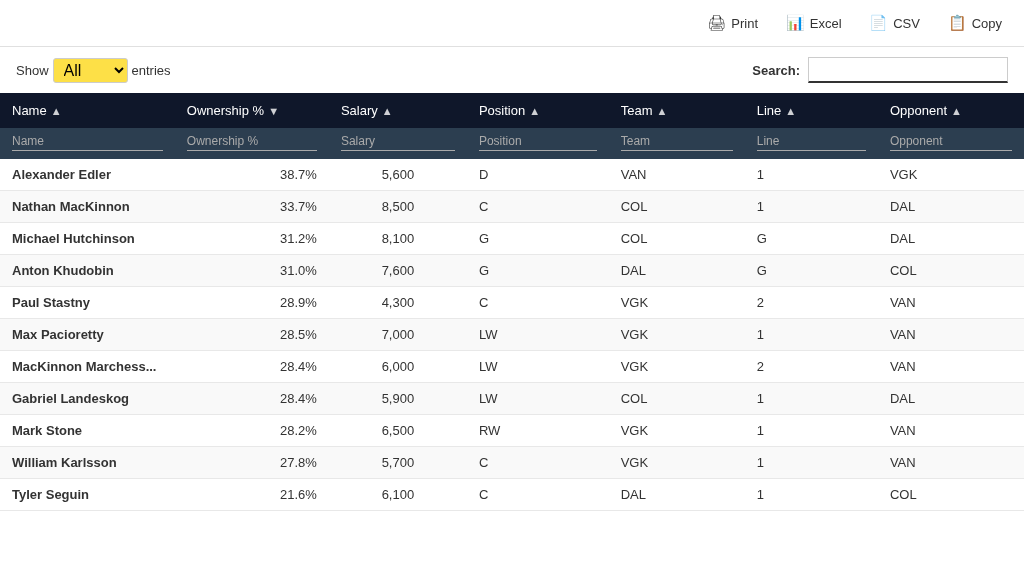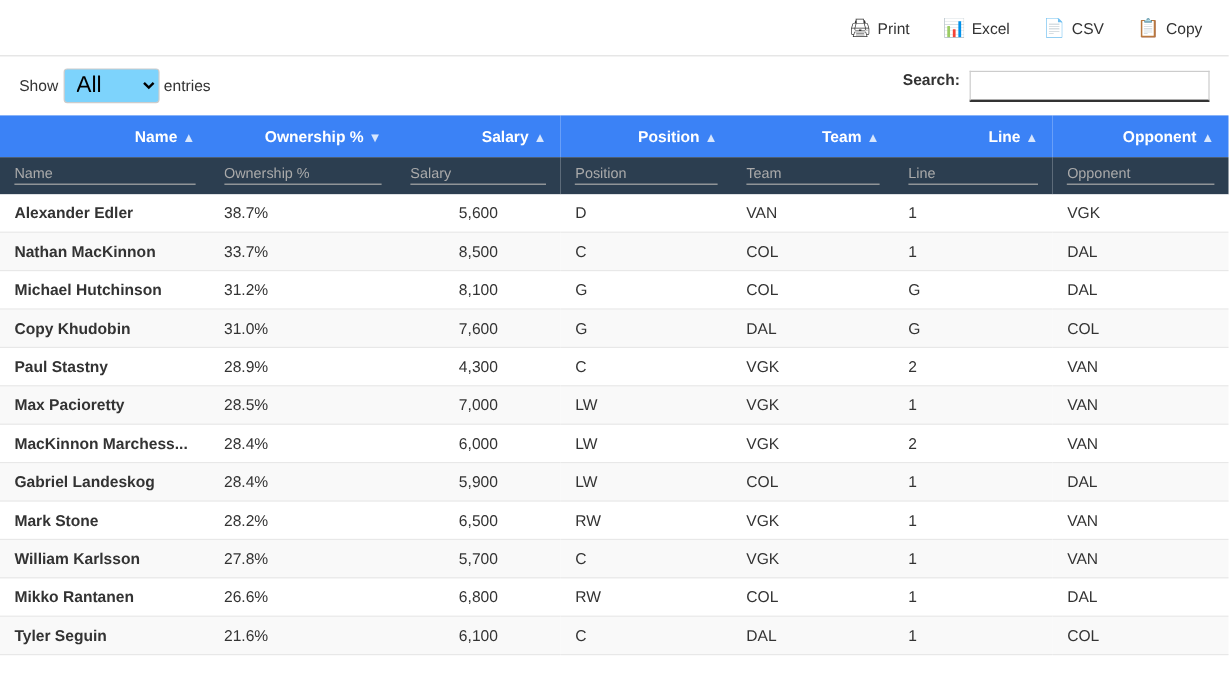--- a/index.html
+++ b/index.html
@@ -40,27 +40,27 @@
     .show-entries {
       display: flex;
       align-items: center;
       gap: 4px;
     }
     .show-entries label { font-weight: normal; }
     .show-entries select {
       padding: 2px 20px 2px 6px;
       border: 1px solid #ccc;
       border-radius: 3px;
-      font-size: 19px;
-      background: #7dd3fc;
+      font-size: 16px;
+      background: #fde047;
       cursor: pointer;
     }
     .search-bar {
       display: flex;
-      align-items: flex-start;
+      align-items: center;
       gap: 8px;
     }
     .search-bar label { font-weight: bold; }
     .search-bar input {
       border: 1px solid #ccc;
       border-bottom: 2px solid #333;
       padding: 4px 8px;
       font-size: 13px;
       width: 200px;
       outline: none;
@@ -68,25 +68,25 @@
     .table-wrap {
       overflow-x: auto;
       padding: 0 0 10px 0;
     }
     table {
       width: 100%;
       border-collapse: collapse;
       min-width: 800px;
     }
     thead tr.header-row th {
-      background: #3b82f6;
+      background: #0f172a;
       color: #fff;
       padding: 10px 12px;
-      text-align: right;
-      font-weight: 700;
+      text-align: left;
+      font-weight: 400;
       font-size: 13px;
       cursor: pointer;
       white-space: nowrap;
       user-select: none;
     }
     thead tr.header-row th .sort-icon {
       margin-left: 4px;
       font-size: 11px;
       opacity: 0.8;
     }
@@ -109,21 +109,21 @@
       border-bottom: 1px solid #e8e8e8;
     }
     tbody tr:nth-child(odd) { background: #fff; }
     tbody tr:nth-child(even) { background: #f9f9f9; }
     tbody td {
       padding: 8px 12px;
       font-size: 13px;
       white-space: nowrap;
     }
     tbody td:first-child { font-weight: bold; }
-    tbody td:nth-child(2) { }
+    tbody td:nth-child(2) { text-align: right; }
     tbody td:nth-child(3) { text-align: center; }
   </style>
 </head>
 <body>
 
 <div class="top-bar">
   <button class="top-btn">
     <span class="btn-icon">🖨</span>
     <span>Print</span>
   </button>
@@ -197,21 +197,21 @@
         <tr>
           <td>Michael Hutchinson</td>
           <td>31.2%</td>
           <td>8,100</td>
           <td>G</td>
           <td>COL</td>
           <td>G</td>
           <td>DAL</td>
         </tr>
         <tr>
-          <td>Copy Khudobin</td>
+          <td>Anton Khudobin</td>
           <td>31.0%</td>
           <td>7,600</td>
           <td>G</td>
           <td>DAL</td>
           <td>G</td>
           <td>COL</td>
         </tr>
         <tr>
           <td>Paul Stastny</td>
           <td>28.9%</td>
@@ -260,29 +260,20 @@
         <tr>
           <td>William Karlsson</td>
           <td>27.8%</td>
           <td>5,700</td>
           <td>C</td>
           <td>VGK</td>
           <td>1</td>
           <td>VAN</td>
         </tr>
         <tr>
-          <td>Mikko Rantanen</td>
-          <td>26.6%</td>
-          <td>6,800</td>
-          <td>RW</td>
-          <td>COL</td>
-          <td>1</td>
-          <td>DAL</td>
-        </tr>
-        <tr>
           <td>Tyler Seguin</td>
           <td>21.6%</td>
           <td>6,100</td>
           <td>C</td>
           <td>DAL</td>
           <td>1</td>
           <td>COL</td>
         </tr>
       </tbody>
   </table>

